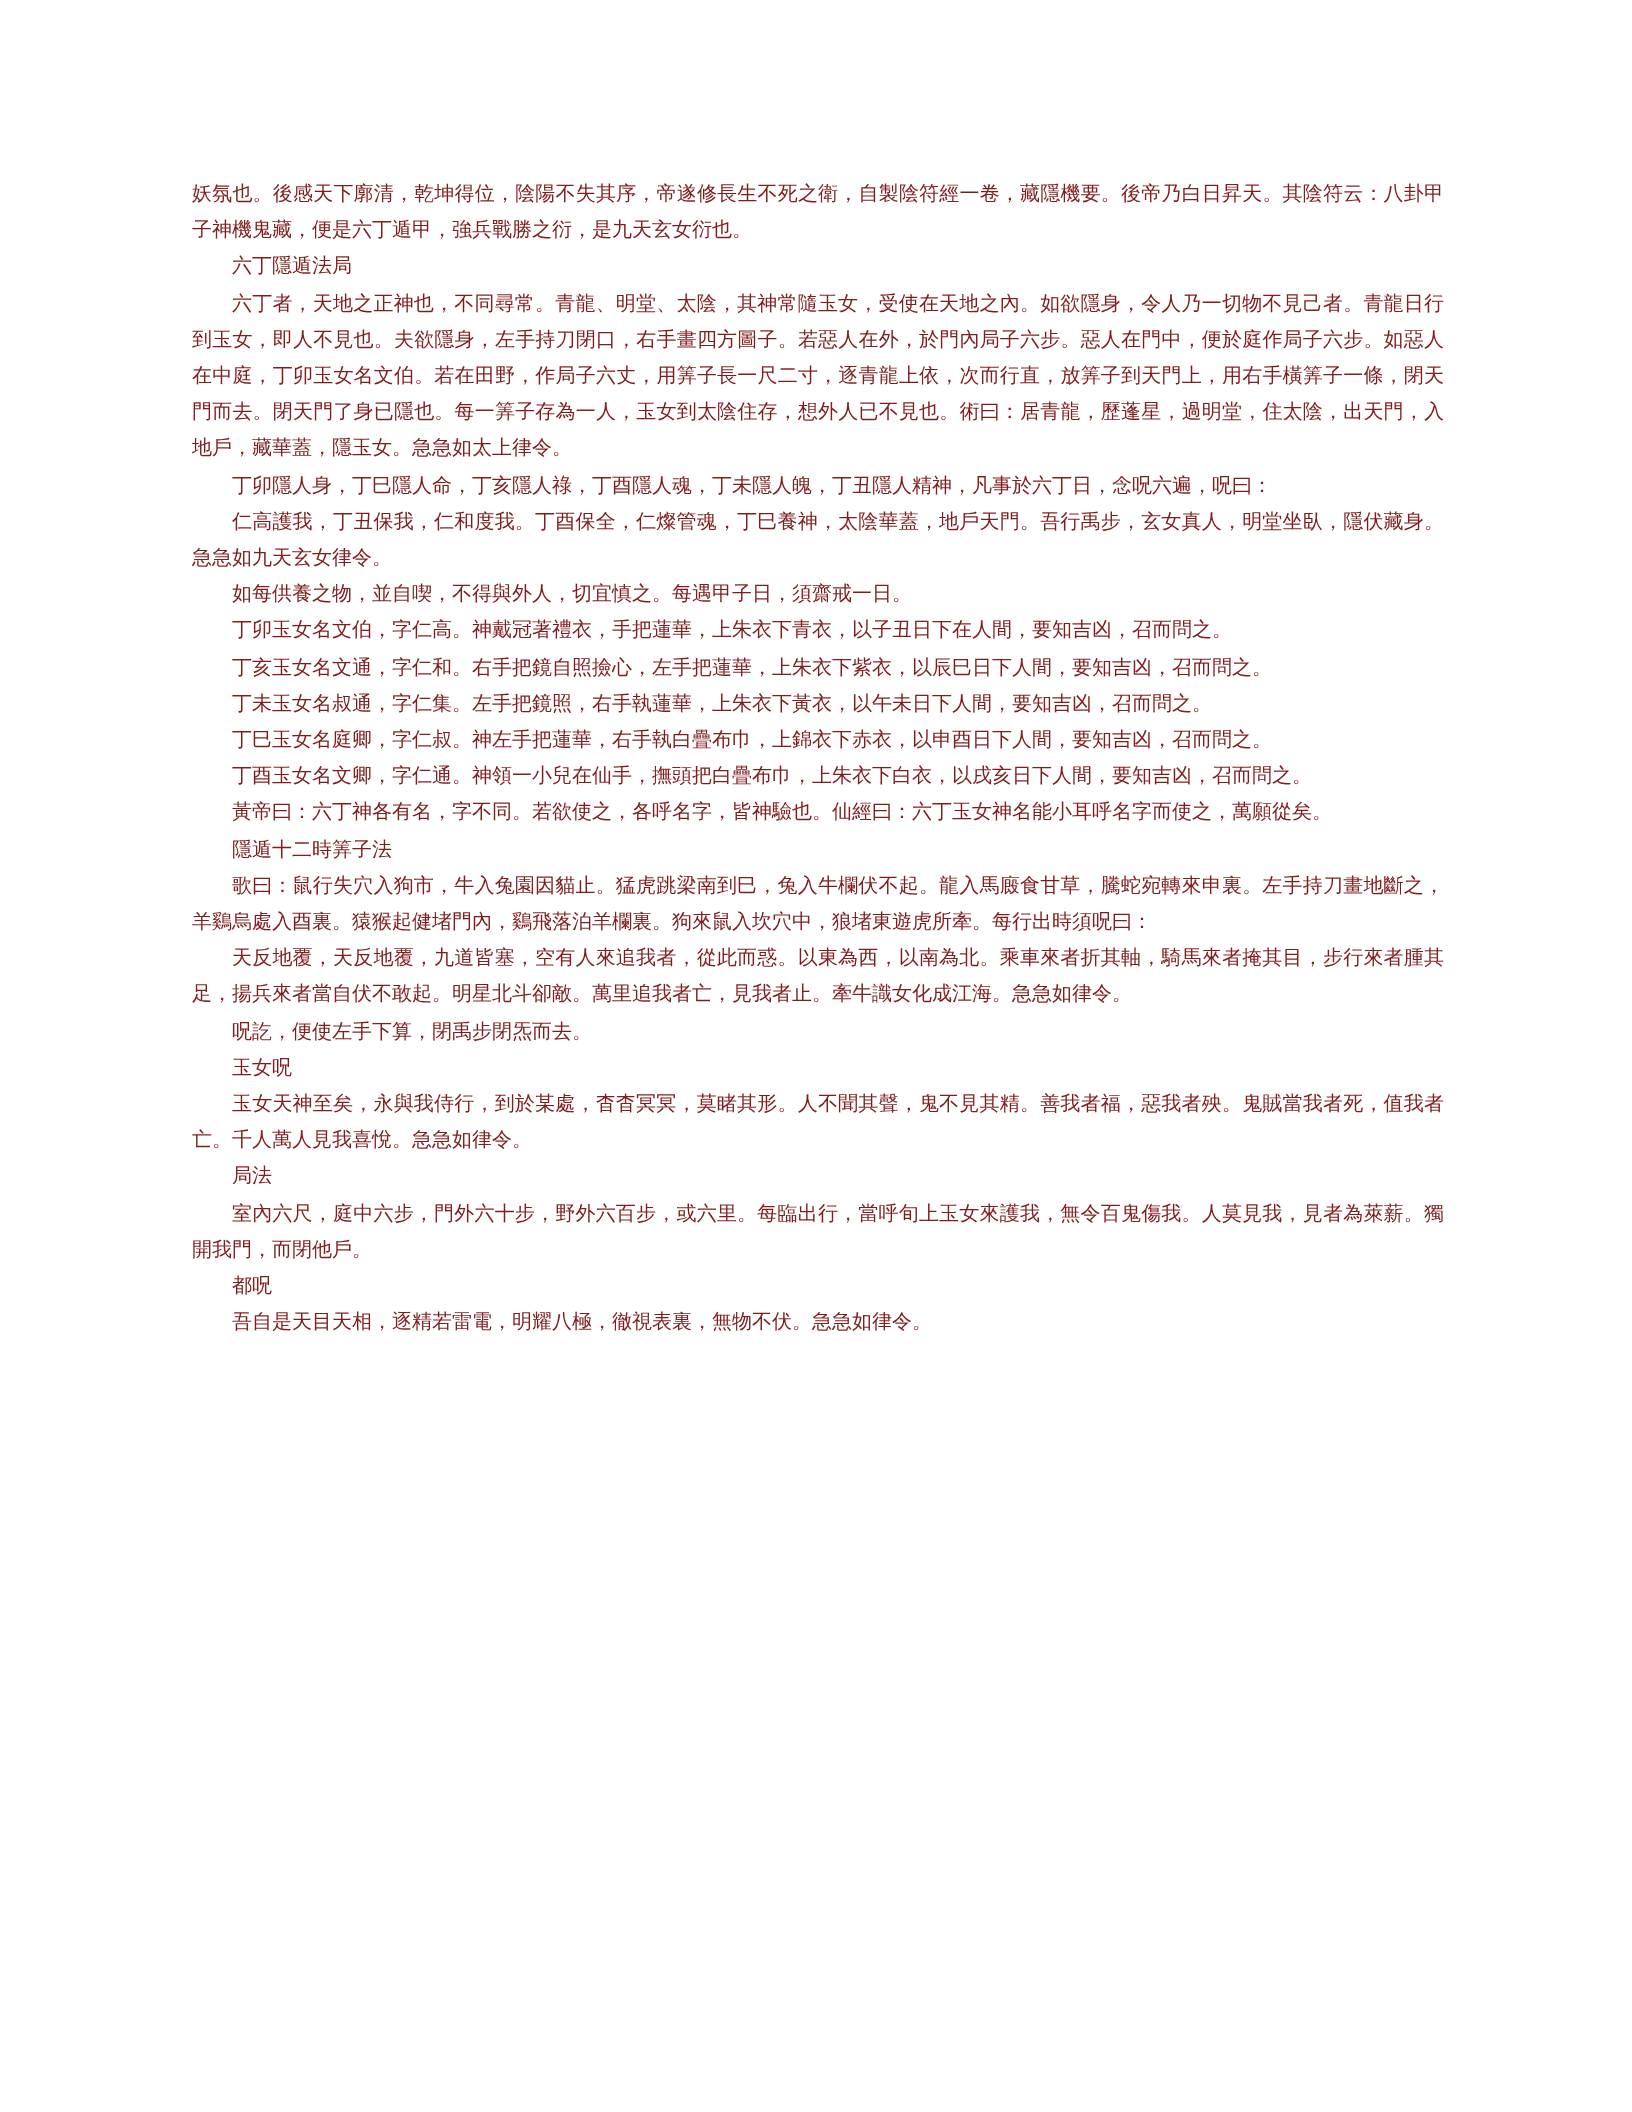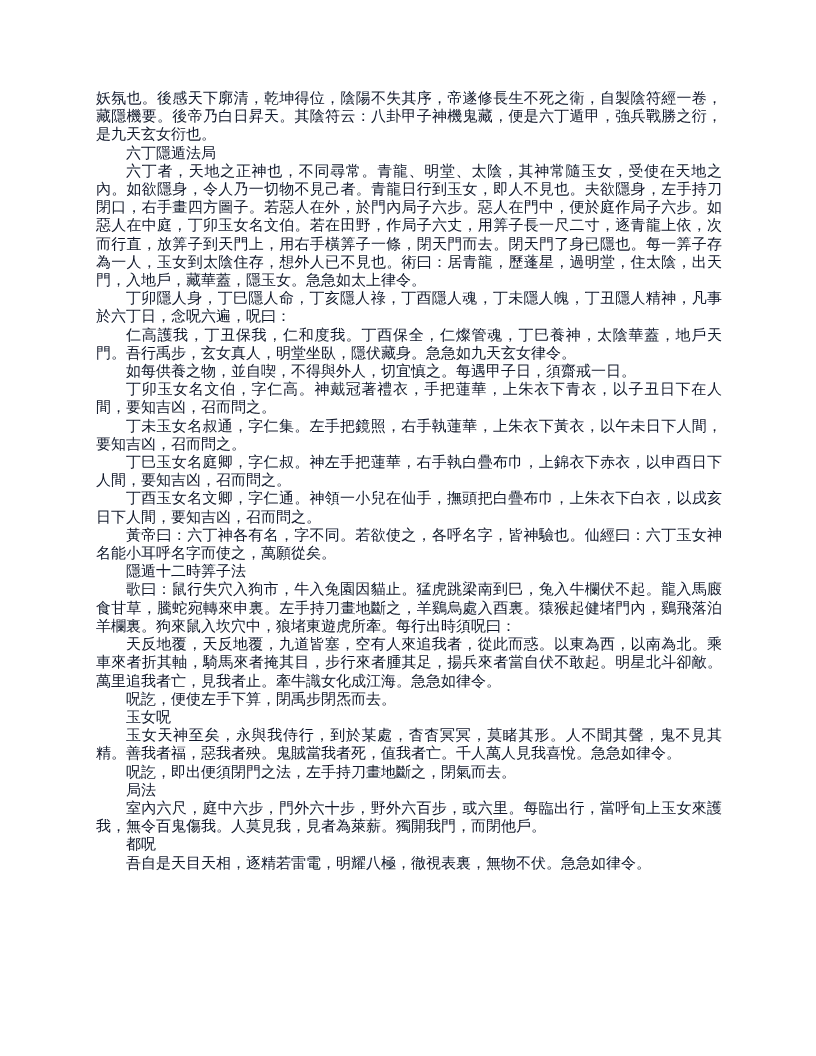--- a/index.html
+++ b/index.html
@@ -12,23 +12,23 @@
     width: 816px;
     height: 1056px;
     margin: 0 auto;
     background: #ffffff;
     overflow: hidden;
     box-sizing: border-box;
     padding: 89px 94px 0 96px;
   }
   .doc-body {
     font-family: "Liberation Serif", "DejaVu Serif", serif;
-    font-size: 15px;
+    font-size: 10px;
     line-height: 18.2px;
-    color: #0f172a;
+    color: #7f1d1d;
     text-align: justify;
   }
   .doc-body p {
     margin: 0;
     padding: 0;
     text-indent: 2em;
   }
   .doc-body p.no-indent {
     text-indent: 0;
   }
@@ -38,29 +38,29 @@
 
 <div class="page">
   <div class="doc-body">
       <p class="no-indent">妖氛也。後感天下廓清，乾坤得位，陰陽不失其序，帝遂修長生不死之衛，自製陰符經一卷，藏隱機要。後帝乃白日昇天。其陰符云：八卦甲子神機鬼藏，便是六丁遁甲，強兵戰勝之衍，是九天玄女衍也。</p>
       <p>六丁隱遁法局</p>
       <p>六丁者，天地之正神也，不同尋常。青龍、明堂、太陰，其神常隨玉女，受使在天地之內。如欲隱身，令人乃一切物不見己者。青龍日行到玉女，即人不見也。夫欲隱身，左手持刀閉口，右手畫四方圖子。若惡人在外，於門內局子六步。惡人在門中，便於庭作局子六步。如惡人在中庭，丁卯玉女名文伯。若在田野，作局子六丈，用筭子長一尺二寸，逐青龍上依，次而行直，放筭子到天門上，用右手橫筭子一條，閉天門而去。閉天門了身已隱也。每一筭子存為一人，玉女到太陰住存，想外人已不見也。術曰：居青龍，歷蓬星，過明堂，住太陰，出天門，入地戶，藏華蓋，隱玉女。急急如太上律令。</p>
       <p>丁卯隱人身，丁巳隱人命，丁亥隱人祿，丁酉隱人魂，丁未隱人魄，丁丑隱人精神，凡事於六丁日，念呪六遍，呪曰：</p>
       <p>仁高護我，丁丑保我，仁和度我。丁酉保全，仁燦管魂，丁巳養神，太陰華蓋，地戶天門。吾行禹步，玄女真人，明堂坐臥，隱伏藏身。急急如九天玄女律令。</p>
       <p>如每供養之物，並自喫，不得與外人，切宜慎之。每遇甲子日，須齋戒一日。</p>
       <p>丁卯玉女名文伯，字仁高。神戴冠著禮衣，手把蓮華，上朱衣下青衣，以子丑日下在人間，要知吉凶，召而問之。</p>
+      <p>丁亥玉女名文通，字仁和。右手把鏡自照撿心，左手把蓮華，上朱衣下紫衣，以辰巳日下人間，要知吉凶，召而問之。</p>
       <p>丁未玉女名叔通，字仁集。左手把鏡照，右手執蓮華，上朱衣下黃衣，以午未日下人間，要知吉凶，召而問之。</p>
       <p>丁巳玉女名庭卿，字仁叔。神左手把蓮華，右手執白疊布巾，上錦衣下赤衣，以申酉日下人間，要知吉凶，召而問之。</p>
       <p>丁酉玉女名文卿，字仁通。神領一小兒在仙手，撫頭把白疊布巾，上朱衣下白衣，以戌亥日下人間，要知吉凶，召而問之。</p>
       <p>黃帝曰：六丁神各有名，字不同。若欲使之，各呼名字，皆神驗也。仙經曰：六丁玉女神名能小耳呼名字而使之，萬願從矣。</p>
       <p>隱遁十二時筭子法</p>
       <p>歌曰：鼠行失穴入狗市，牛入兔園因貓止。猛虎跳梁南到巳，兔入牛欄伏不起。龍入馬廄食甘草，騰蛇宛轉來申裏。左手持刀畫地斷之，羊鷄烏處入酉裏。猿猴起健堵門內，鷄飛落泊羊欄裏。狗來鼠入坎穴中，狼堵東遊虎所牽。每行出時須呪曰：</p>
       <p>天反地覆，天反地覆，九道皆塞，空有人來追我者，從此而惑。以東為西，以南為北。乘車來者折其軸，騎馬來者掩其目，步行來者腫其足，揚兵來者當自伏不敢起。明星北斗卻敵。萬里追我者亡，見我者止。牽牛識女化成江海。急急如律令。</p>
       <p>呪訖，便使左手下算，閉禹步閉炁而去。</p>
       <p>玉女呪</p>
       <p>玉女天神至矣，永與我侍行，到於某處，杳杳冥冥，莫睹其形。人不聞其聲，鬼不見其精。善我者福，惡我者殃。鬼賊當我者死，值我者亡。千人萬人見我喜悅。急急如律令。</p>
-      <p>呪訖，即出便須閉門之法，左手持刀畫地斷之，閉氣而去。</p>
       <p>局法</p>
       <p>室內六尺，庭中六步，門外六十步，野外六百步，或六里。每臨出行，當呼旬上玉女來護我，無令百鬼傷我。人莫見我，見者為萊薪。獨開我門，而閉他戶。</p>
       <p>都呪</p>
       <p>吾自是天目天相，逐精若雷電，明耀八極，徹視表裏，無物不伏。急急如律令。</p>
     </div>
 </div>
 
 </body></html>

